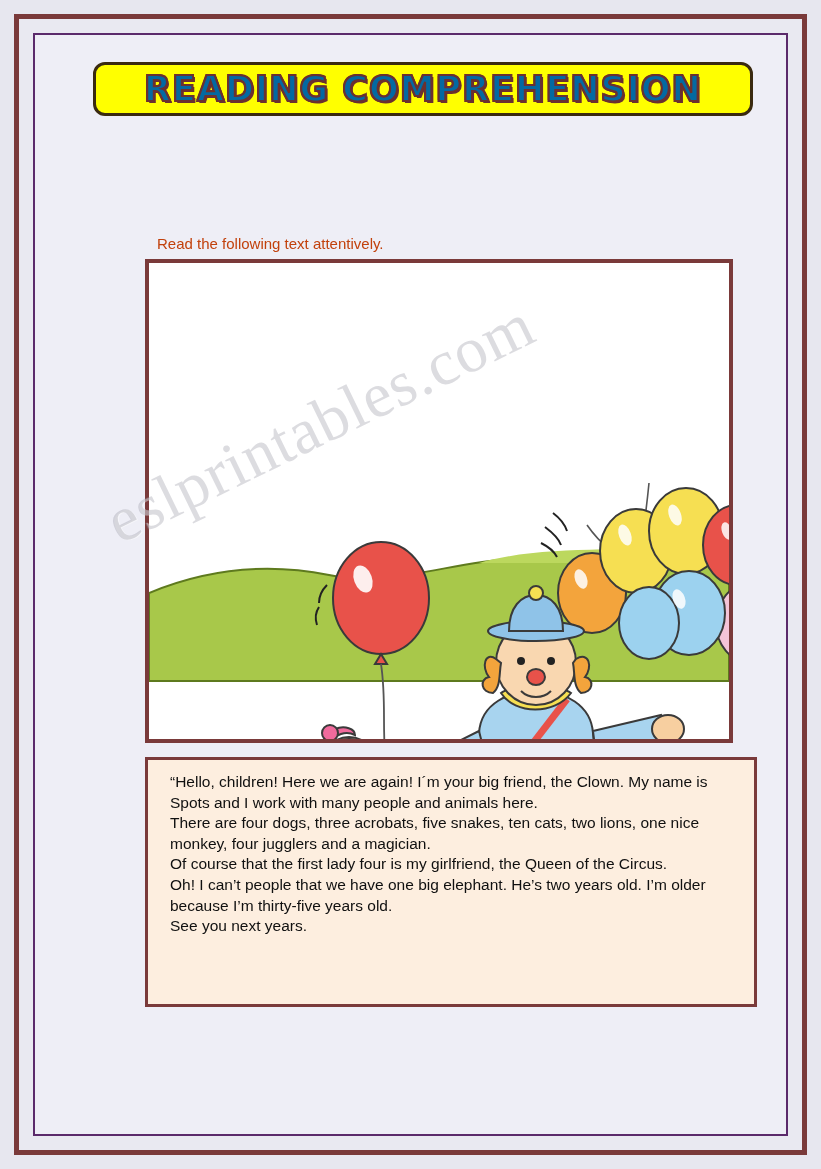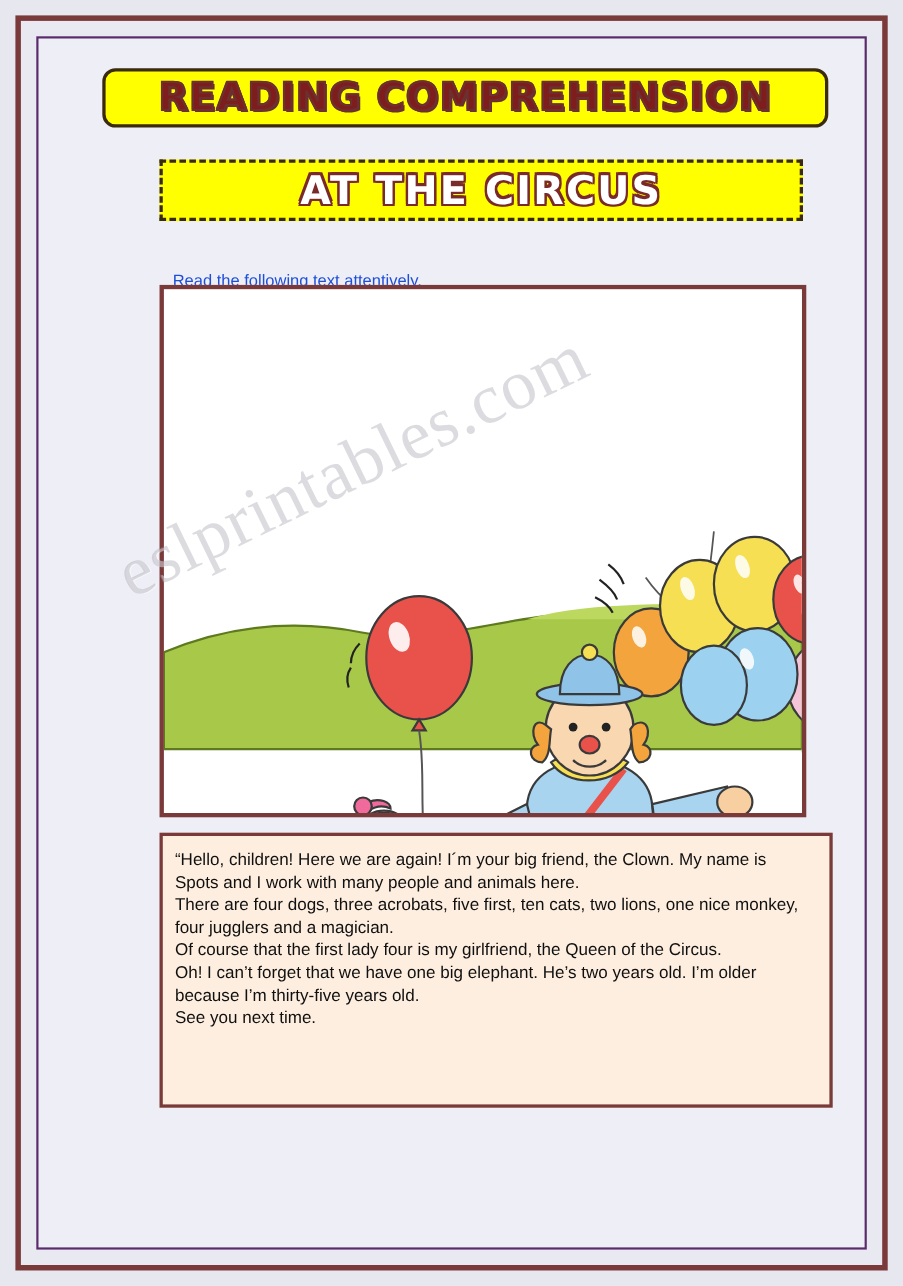--- a/index.html
+++ b/index.html
@@ -54,21 +54,21 @@
     box-sizing: border-box;
     display: flex;
     align-items: center;
     justify-content: center;
   }
   .title-banner .txt {
     font-family: "DejaVu Sans", sans-serif;
     font-weight: bold;
     font-size: 35px;
     letter-spacing: 1px;
-    color: #7f1d1d;
+    color: #0369a1;
     -webkit-text-stroke: 2px #6b3030;
     text-shadow:
       2px 2px 0 #6b3030,
       -1px -1px 0 #6b3030,
       1px -1px 0 #6b3030,
       -1px 1px 0 #6b3030;
     white-space: nowrap;
   }
   .subtitle-banner {
     position: absolute;
@@ -99,23 +99,22 @@
       0 -2px 0 #7a2a2a,
       -2px 0 0 #7a2a2a;
     white-space: nowrap;
   }
   
   .instruction {
     position: absolute;
     left: 122px;
     top: 200px;
     font-size: 15px;
-    color: #1d4ed8;
+    color: #c2410c;
     font-family: "Liberation Sans", sans-serif;
-    margin-top: 12px;
   }
   
   .illustration {
     position: absolute;
     left: 110px;
     top: 224px;
     width: 588px;
     height: 484px;
     border: 4px solid #7a3a3a;
     background: #ffffff;
@@ -126,21 +125,21 @@
   
   .textbox {
     position: absolute;
     left: 110px;
     top: 722px;
     width: 612px;
     height: 250px;
     border: 3px solid #7a3a3a;
     background: #fdeedf;
     box-sizing: border-box;
-    padding: 12px 14px 10px 11px;
+    padding: 12px 14px 10px 22px;
   }
   .textbox p {
     margin: 0;
     font-size: 15.5px;
     line-height: 1.33;
     color: #101010;
     font-family: "Liberation Sans", sans-serif;
   }
   
   .watermark {
@@ -163,23 +162,20 @@
 <body>
 
 <div class="page">
   <div class="outer-frame">
     <div class="inner-frame">
 
       <div class="title-banner">
         <span class="txt">READING COMPREHENSION</span>
       </div>
 
-      <div class="subtitle-banner">
-        <span class="txt">AT THE CIRCUS</span>
-      </div>
 
       <div class="instruction">Read the following text attentively.</div>
 
       <div class="illustration">
         <svg width="580" height="476" viewBox="0 0 580 476">
 
           <rect x="0" y="0" width="580" height="476" fill="#ffffff"></rect>
 
           <path d="M0 420 L0 330 C60 305 120 300 180 312 C240 324 300 300 360 296 C430 292 500 308 580 296 L580 420 Z" fill="#a8c84a" stroke="#5e7a1e" stroke-width="2"></path>
           <path d="M330 300 C400 280 470 292 560 278 C570 276 576 282 578 292 L578 300 Z" fill="#bcd85e" stroke="none"></path>
@@ -298,21 +294,21 @@
 
           <circle cx="212" cy="500" r="3" fill="#222"></circle>
           <path d="M206 512 C212 518 220 516 222 510" stroke="#3a3a3a" stroke-width="2" fill="none"></path>
         </svg>
       </div>
 
       <div class="watermark">eslprintables.com</div>
 
       <div class="textbox">
         <p>“Hello, children! Here we are again! I´m your big friend, the Clown. My name is Spots and I work with many people and animals here.</p>
-        <p>There are four dogs, three acrobats, five first, ten cats, two lions, one nice monkey, four jugglers and a magician.</p>
+        <p>There are four dogs, three acrobats, five snakes, ten cats, two lions, one nice monkey, four jugglers and a magician.</p>
         <p>Of course that the first lady four is my girlfriend, the Queen of the Circus.</p>
-        <p>Oh! I can’t forget that we have one big elephant. He’s two years old. I’m older because I’m thirty-five years old.</p>
-        <p>See you next time.</p>
+        <p>Oh! I can’t people that we have one big elephant. He’s two years old. I’m older because I’m thirty-five years old.</p>
+        <p>See you next years.</p>
       </div>
 
     </div>
   </div>
 </div>
 
 </body></html>

